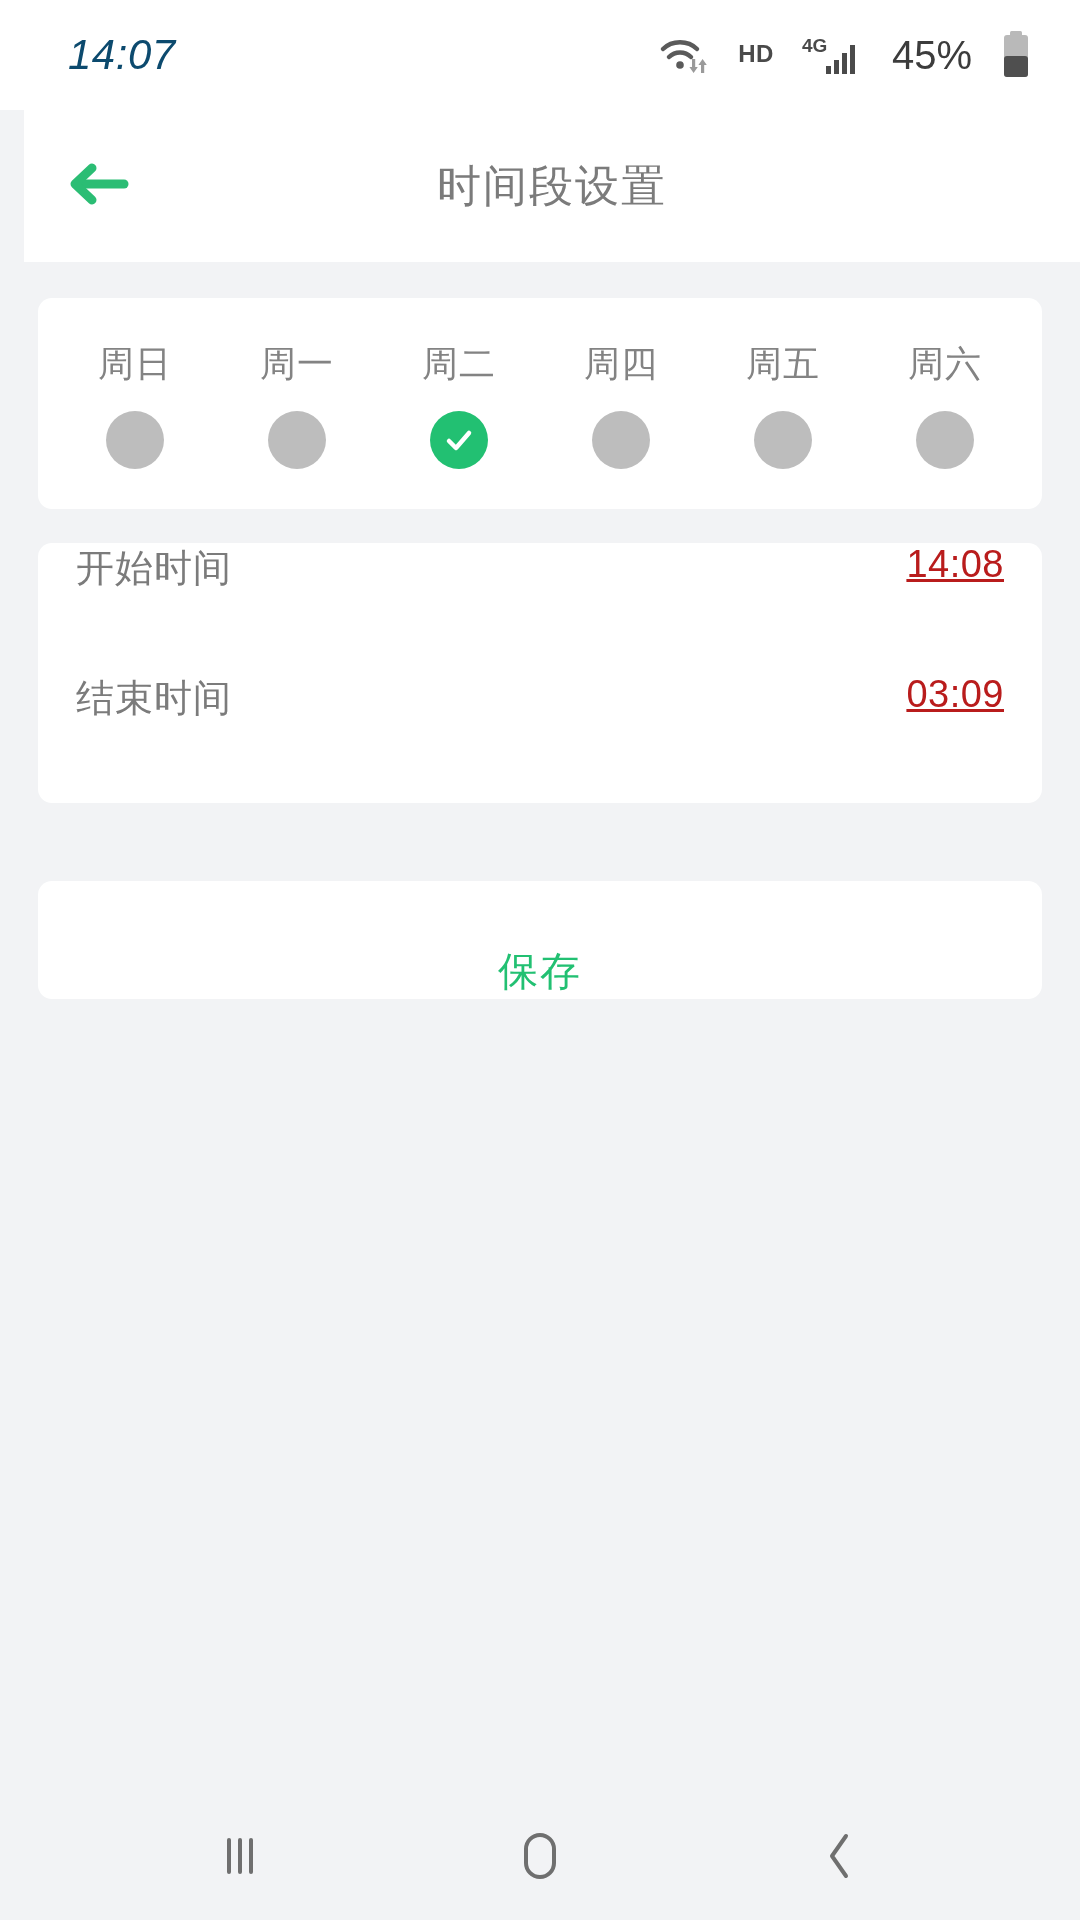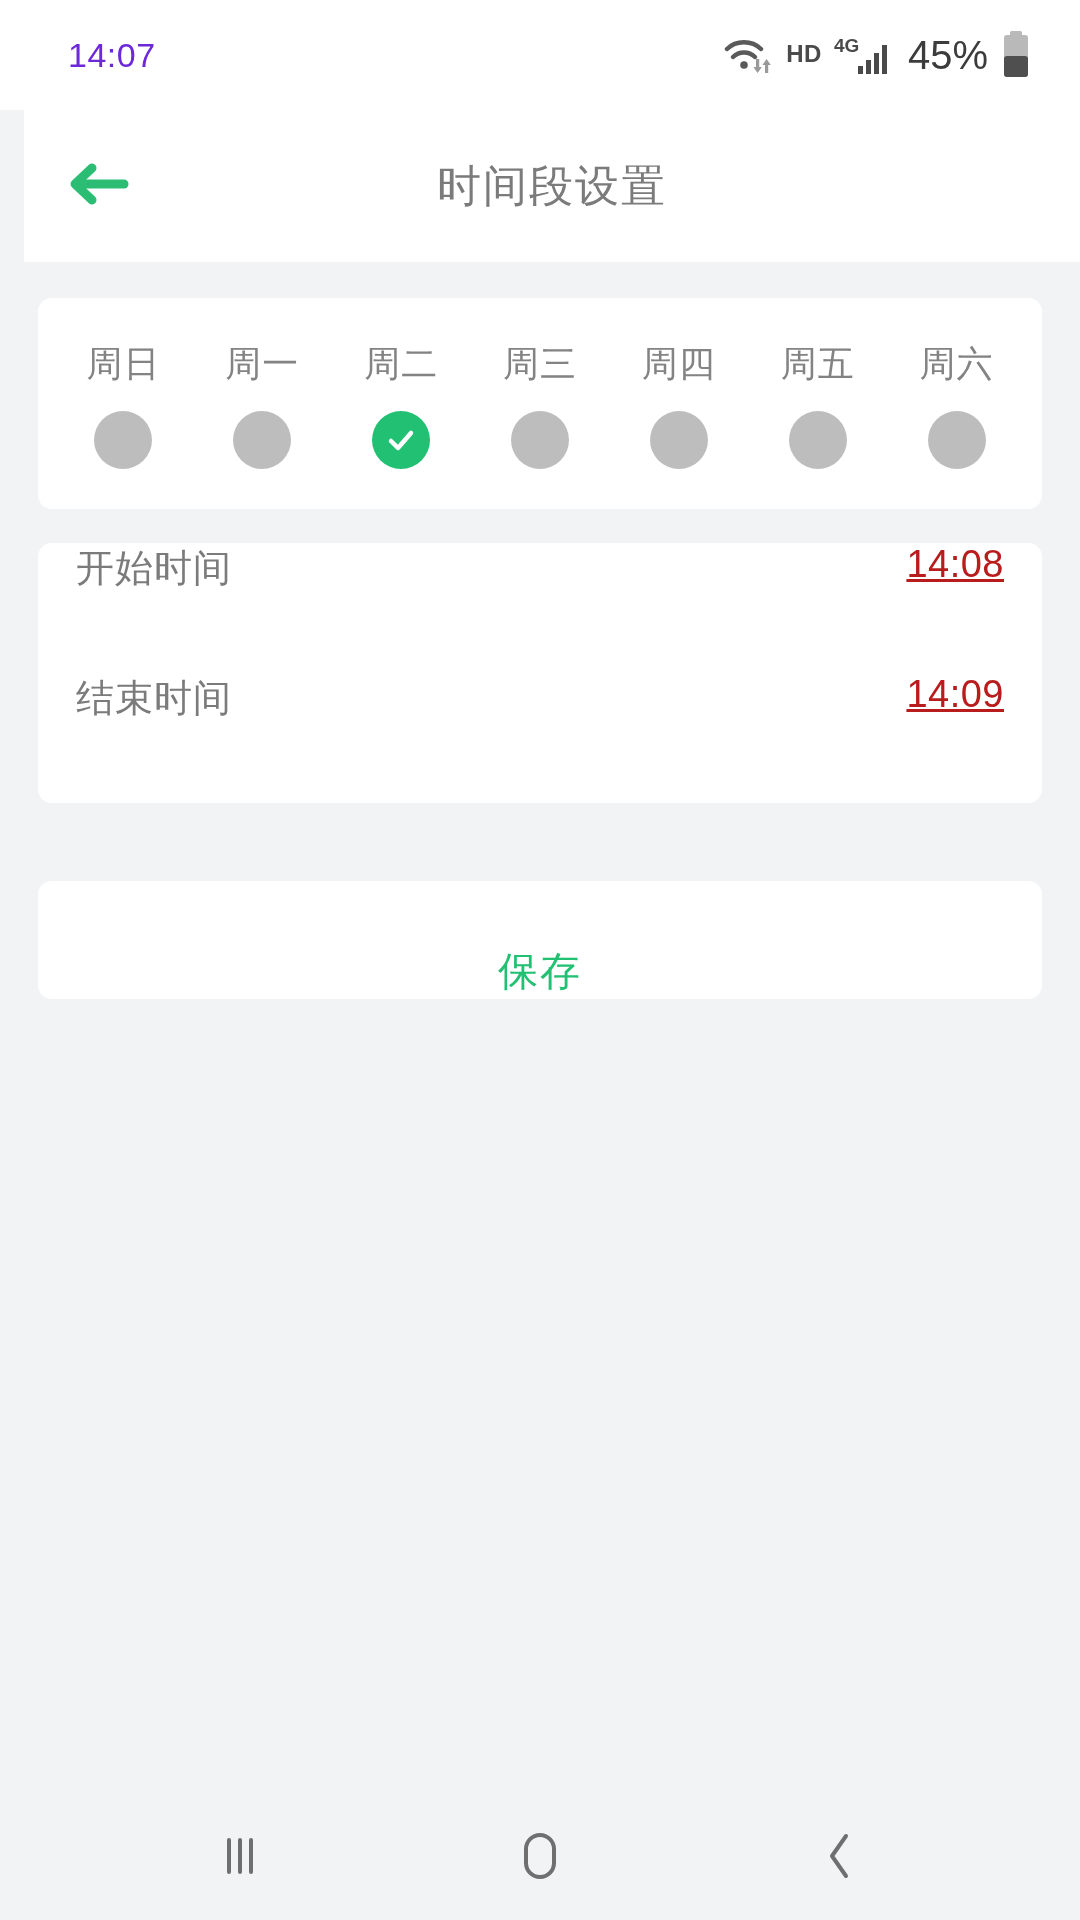--- a/index.html
+++ b/index.html
@@ -25,29 +25,30 @@
   .statusbar {
     height: 110px;
     background: #ffffff;
     display: flex;
     align-items: center;
     justify-content: space-between;
     padding: 0 48px 0 68px;
     flex: 0 0 auto;
   }
   .status-clock {
-    font-size: 34px;
-    color: #6d28d9;
+    font-size: 42px;
+    color: #0c4a6e;
     letter-spacing: 0.5px;
     font-weight: 400;
+    font-style: italic;
   }
   .status-right {
     display: flex;
     align-items: center;
-    gap: 12px;
+    gap: 28px;
   }
   .status-right svg { display:block; }
   .hd-label {
     font-size: 24px;
     font-weight: 700;
     color: #4a4a4a;
     letter-spacing: 0.5px;
     line-height: 1;
     padding-bottom: 2px;
   }
@@ -289,24 +290,20 @@
           <div class="day-label">周二</div>
           <div class="day-dot selected">
             <span>
               <svg width="34" height="34" viewBox="0 0 34 34">
                 <path d="M7 18 L14 25 L27 10" stroke="#ffffff" stroke-width="4.5" fill="none" stroke-linecap="round" stroke-linejoin="round"></path>
               </svg>
             </span>
           </div>
         </div>
 
-        <div class="day-cell">
-          <div class="day-label">周三</div>
-          <div class="day-dot"></div>
-        </div>
 
         <div class="day-cell">
           <div class="day-label">周四</div>
           <div class="day-dot"></div>
         </div>
 
         <div class="day-cell">
           <div class="day-label">周五</div>
           <div class="day-dot"></div>
         </div>
@@ -319,21 +316,21 @@
       </div>
     </div>
 
     <div class="card times-card">
       <div class="time-row">
         <div class="time-label">开始时间</div>
         <div class="time-value">14:08</div>
       </div>
       <div class="time-row">
         <div class="time-label">结束时间</div>
-        <div class="time-value">14:09</div>
+        <div class="time-value">03:09</div>
       </div>
     </div>
 
     <div class="btn-gap"></div>
 
     <button class="action-btn btn-save">
       <span>保存</span>
     </button>
 
     <div class="btn-spacer"></div>

